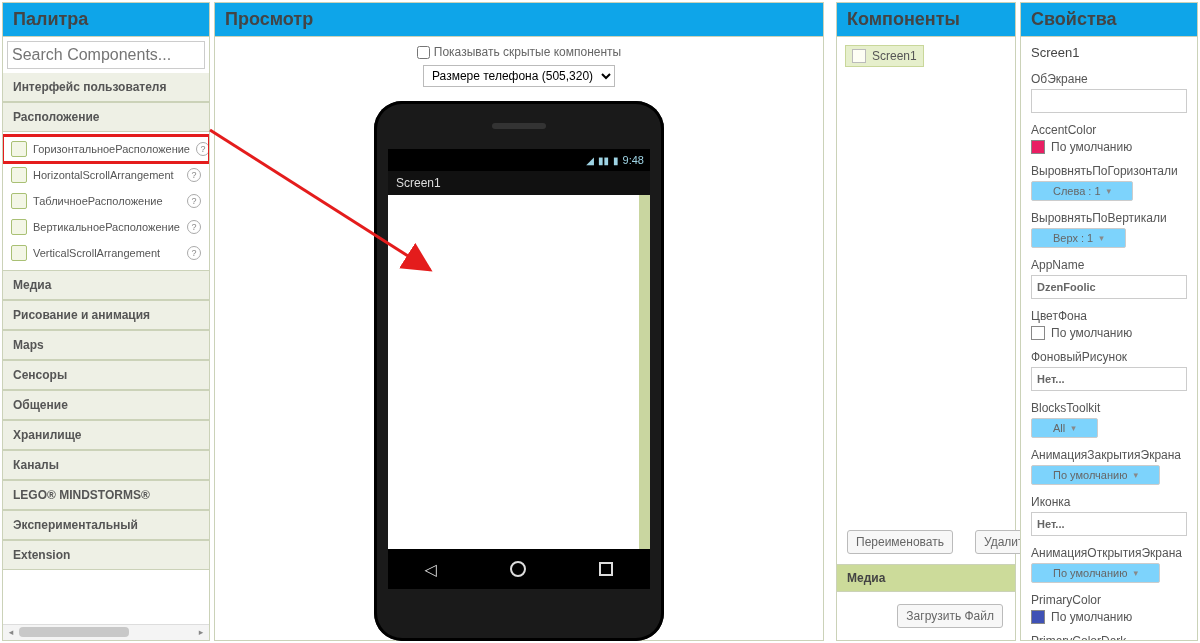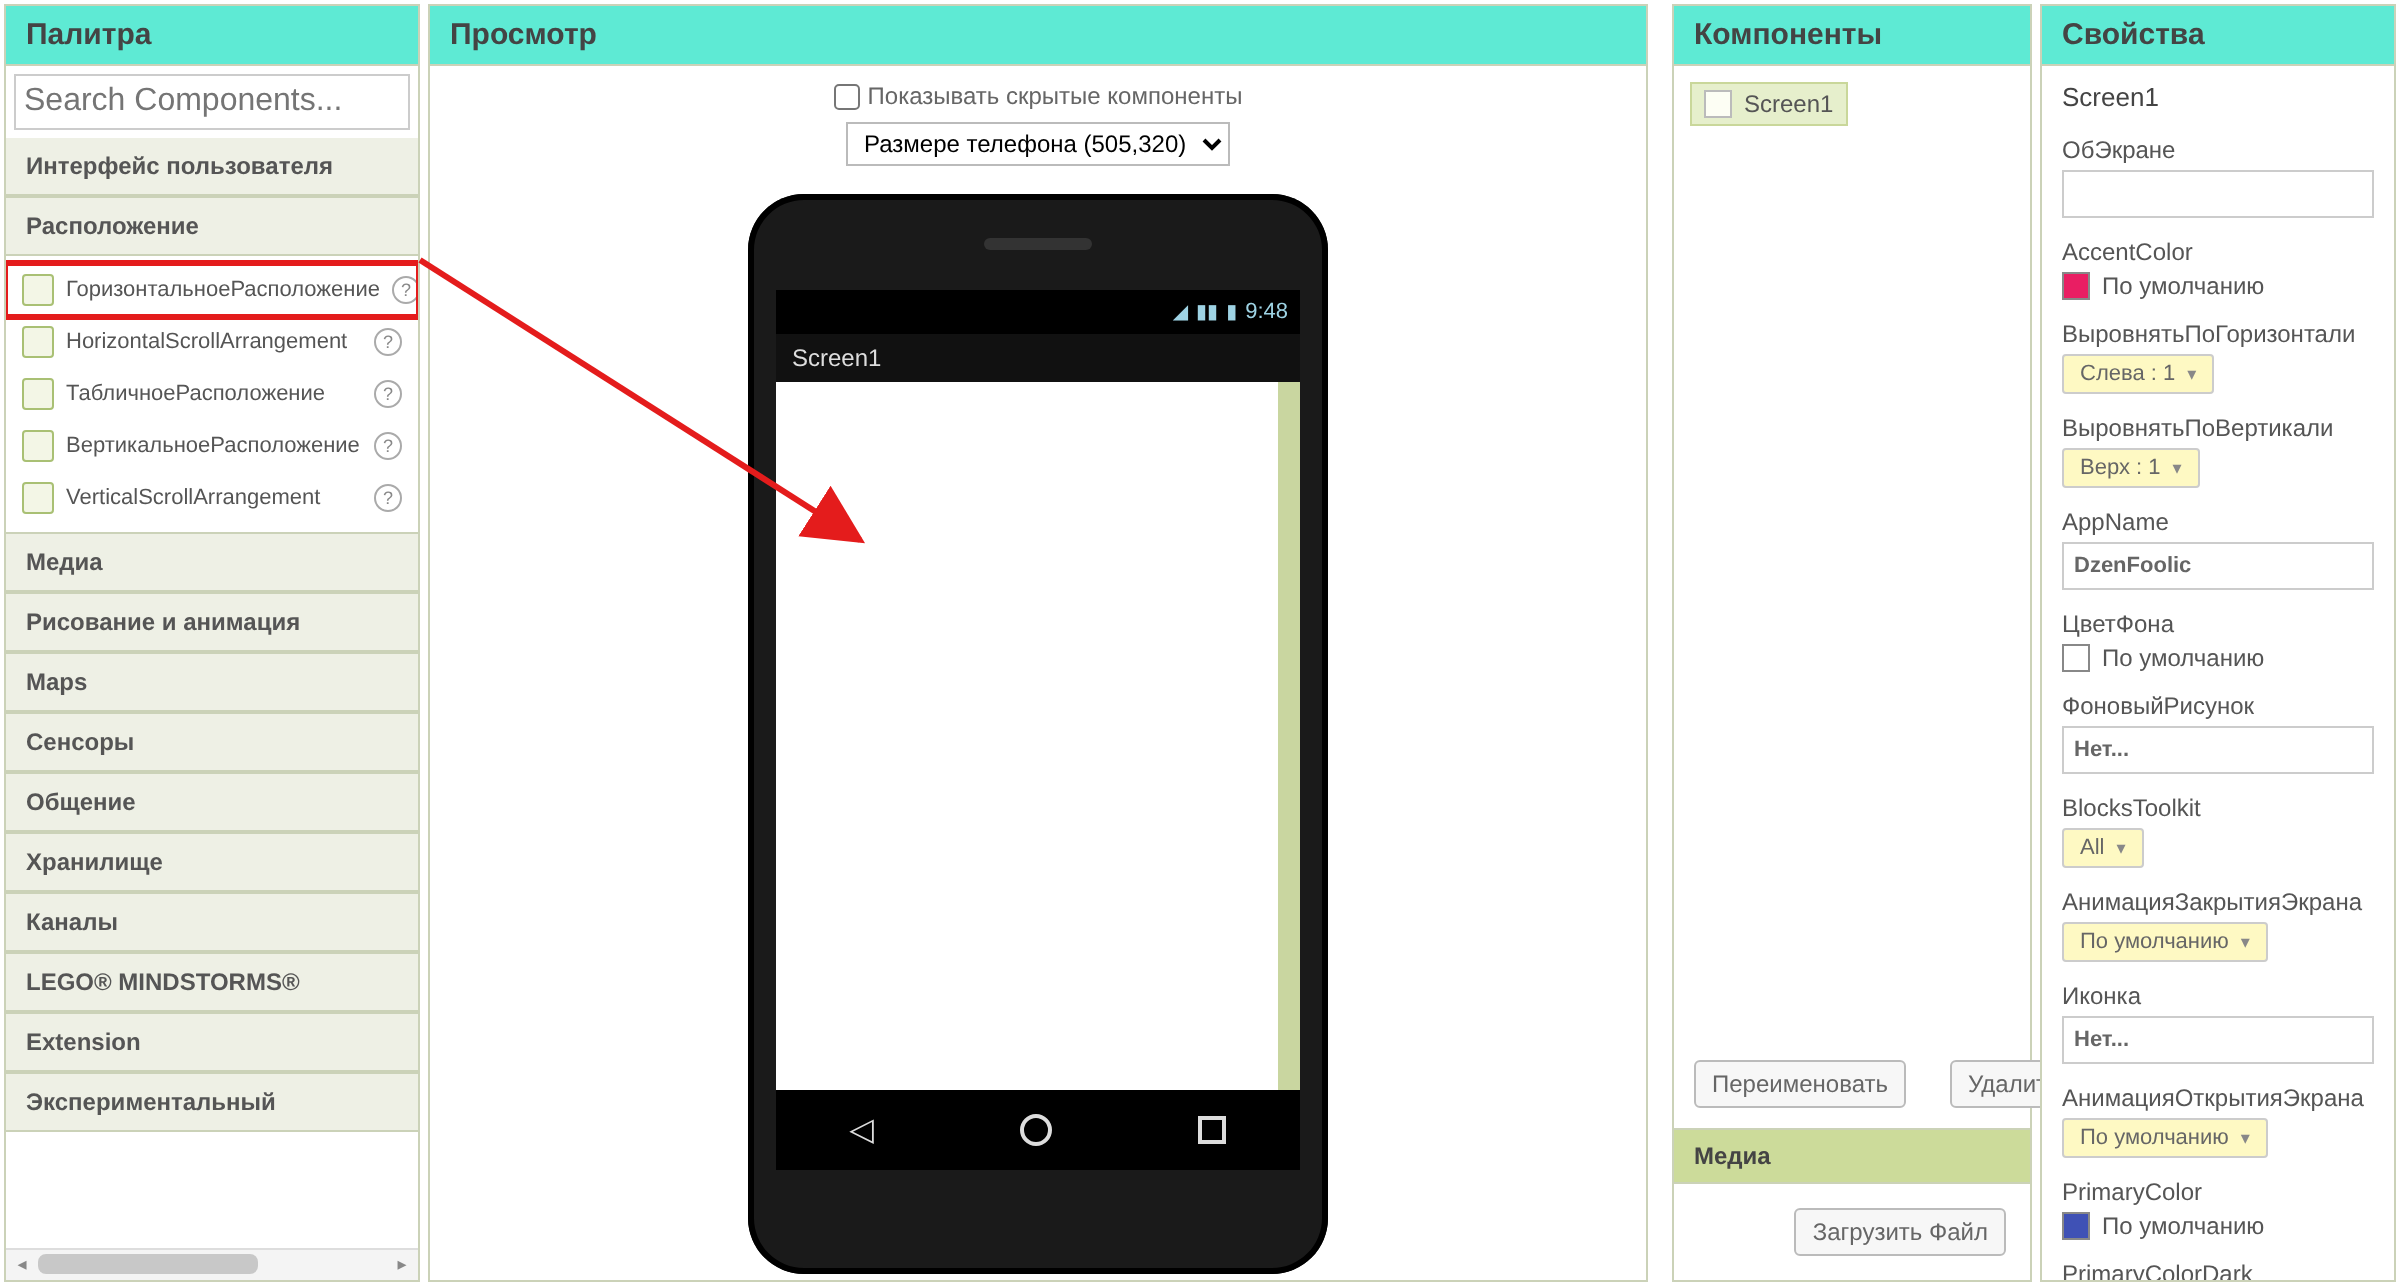--- a/index.html
+++ b/index.html
@@ -15,23 +15,23 @@
   }
   .wrap { display: flex; width: 100%; height: 100%; }
   .panel {
     border: 1px solid #cbd2b8;
     margin: 2px;
     background: #fff;
     display: flex;
     flex-direction: column;
   }
   .panel-header {
-    background: #5eead4;
+    background: #0ea5e9;
     font-weight: bold;
-    font-size: 15px;
+    font-size: 18px;
     padding: 6px 10px;
     color: #444;
     border-bottom: 1px solid #cbd2b8;
   }
   
   .palette { width: 208px; }
   .palette-search {
     padding: 4px;
   }
   .palette-search input {
@@ -190,22 +190,22 @@
     border: 1px solid #ccc; background: #fff; color: #666; font-weight: bold;
   }
   .prop-input { height: 24px; }
   .prop-color-row { display: flex; align-items: center; gap: 6px; }
   .prop-swatch { width: 14px; height: 14px; border: 1px solid #888; }
   .prop-swatch.pink { background: #e91e63; }
   .prop-swatch.white { background: #fff; }
   .prop-swatch.blue { background: #3f51b5; }
   .prop-dd {
     display: inline-flex; align-items: center; gap: 6px;
-    font-size: 11px; padding: 3px 8px;
-    border: 1px solid #ccc; background: #fef9c3; color: #666;
+    font-size: 11px; padding: 3px 21px;
+    border: 1px solid #ccc; background: #7dd3fc; color: #666;
     border-radius: 2px;
   }
   .prop-dd::after { content: "▾"; font-size: 9px; color: #888; }
   .props-title { padding: 8px 10px 4px; font-size: 13px; color: #444; }
 
   
   .anno-arrow { position: absolute; pointer-events: none; }
 </style>
 </head>
 <body>
@@ -248,22 +248,22 @@
         </div>
       </div>
       <div class="acc-head">Медиа</div>
       <div class="acc-head">Рисование и анимация</div>
       <div class="acc-head">Maps</div>
       <div class="acc-head">Сенсоры</div>
       <div class="acc-head">Общение</div>
       <div class="acc-head">Хранилище</div>
       <div class="acc-head">Каналы</div>
       <div class="acc-head">LEGO® MINDSTORMS®</div>
+      <div class="acc-head">Экспериментальный</div>
       <div class="acc-head">Extension</div>
-      <div class="acc-head">Экспериментальный</div>
     </div>
     <div class="palette-scroll">
       <span class="palette-scroll-arrow" style="left:1px">◂</span>
       <div class="palette-scroll-thumb"></div>
       <span class="palette-scroll-arrow" style="right:1px">▸</span>
     </div>
   </div>
 
   <div class="panel viewer">
     <div class="panel-header">Просмотр</div>

